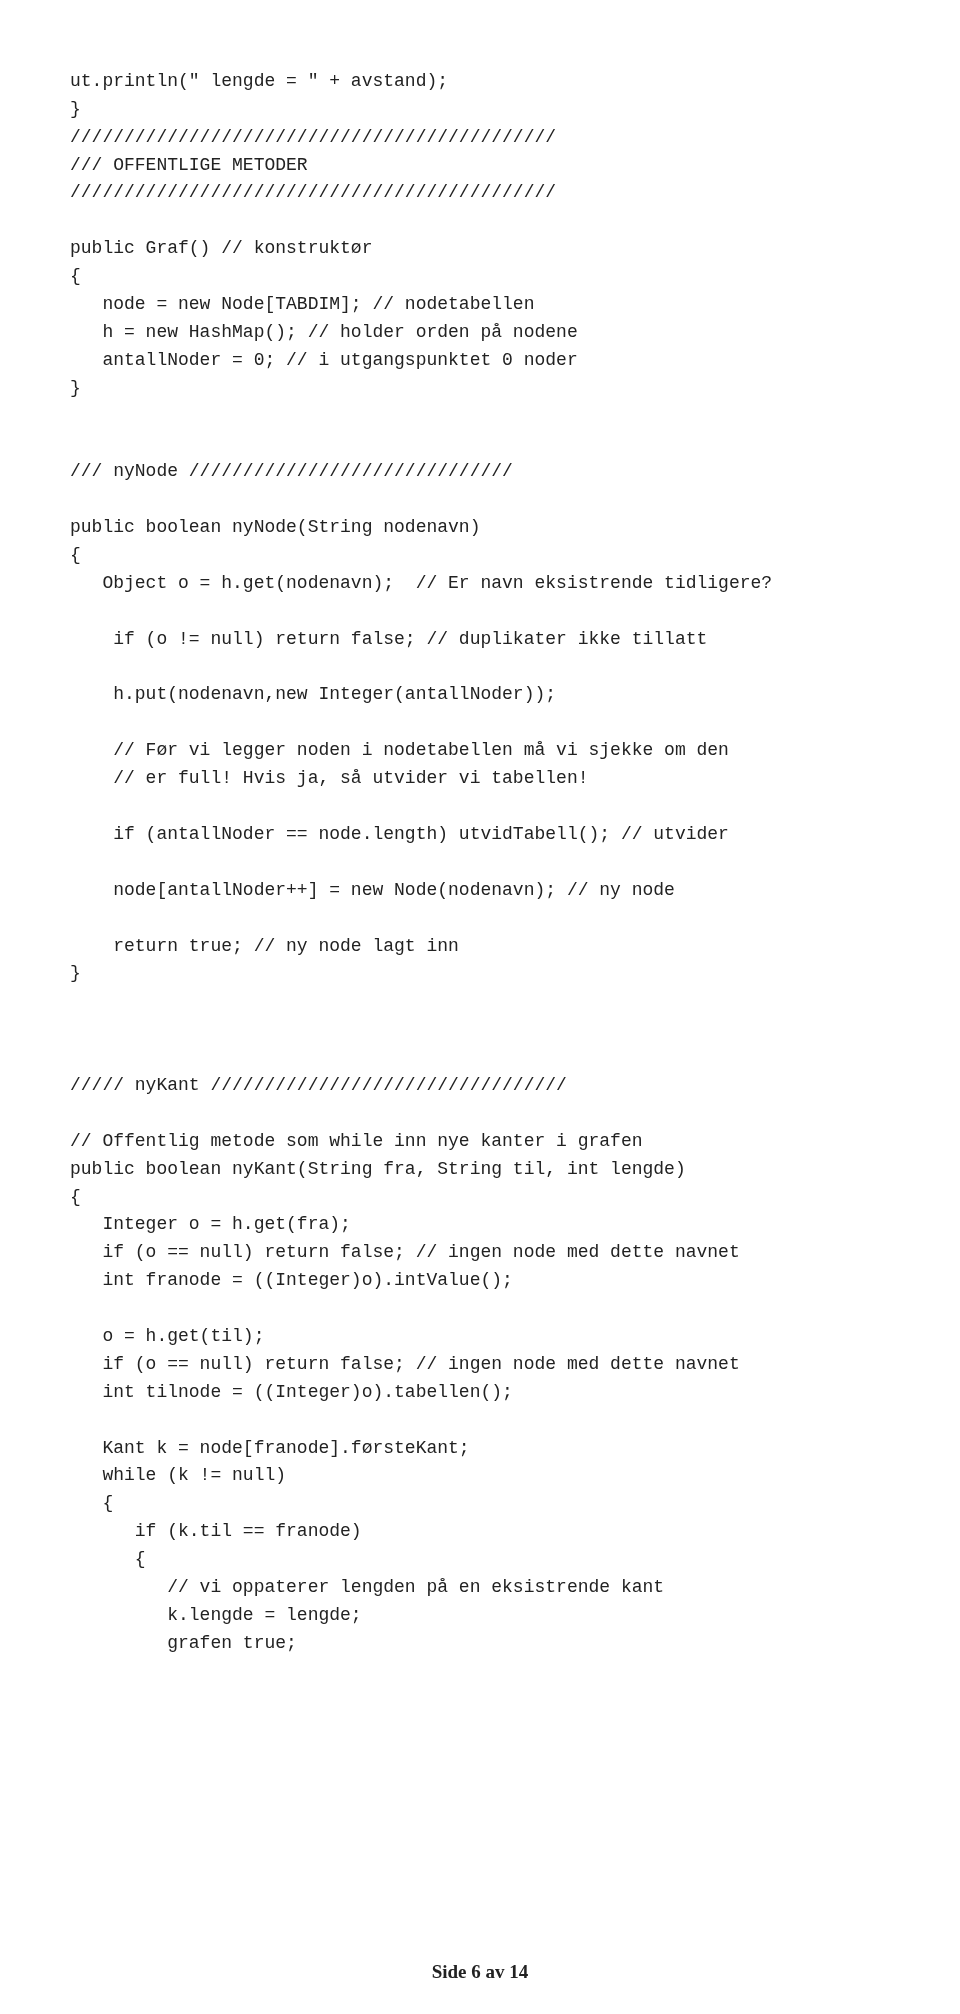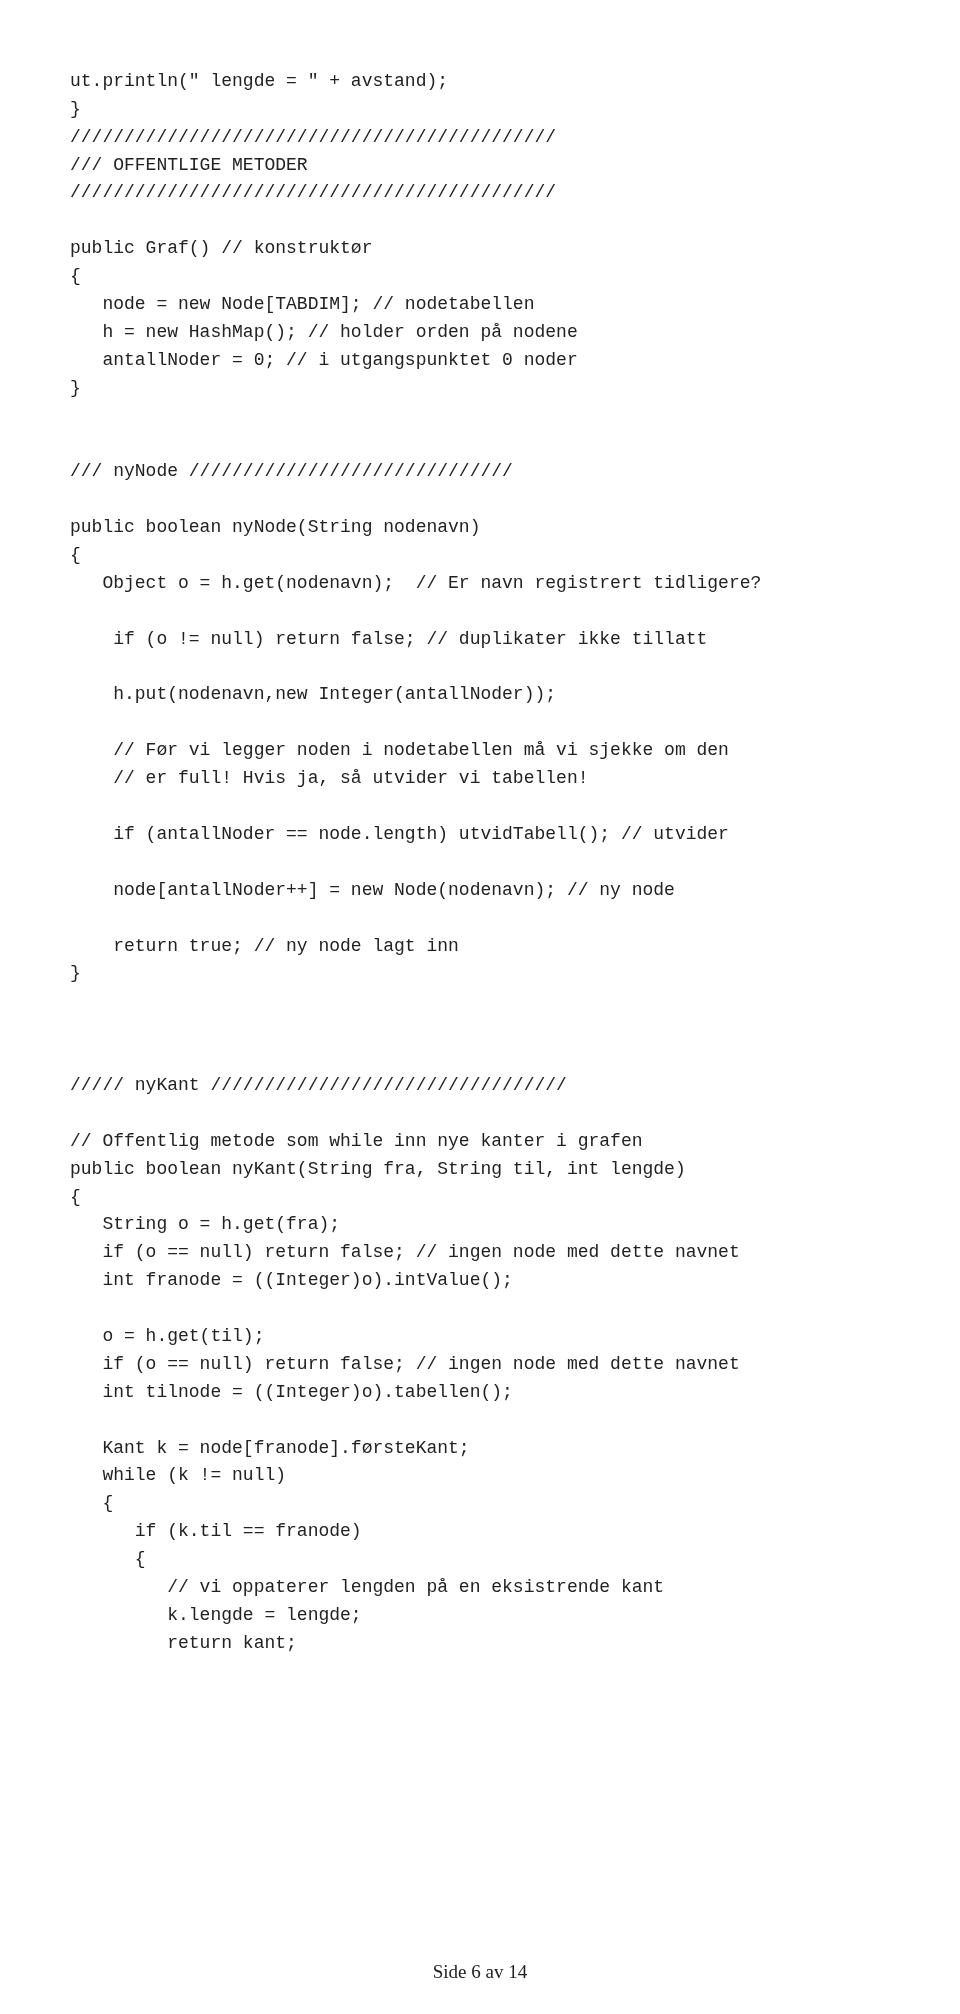--- a/index.html
+++ b/index.html
@@ -23,20 +23,21 @@
     font-family: "Courier New", Courier, monospace;
   }
   .footer {
     position: absolute;
     bottom: 28px;
     left: 0;
     right: 0;
     text-align: center;
     font-family: Georgia, 'Times New Roman', serif;
     font-size: 19px;
+    font-weight: bold;
   }
 </style>
 </head>
 <body>
 
 <div class="page">
 <div class="code">
 <span>ut.println(" lengde = " + avstand);</span>
 <span>}</span>
 <span>/////////////////////////////////////////////</span>
@@ -48,21 +49,21 @@
 <span>   node = new Node[TABDIM]; // nodetabellen</span>
 <span>   h = new HashMap(); // holder orden på nodene</span>
 <span>   antallNoder = 0; // i utgangspunktet 0 noder</span>
 <span>}</span>
 
 
 <span>/// nyNode //////////////////////////////</span>
 
 <span>public boolean nyNode(String nodenavn)</span>
 <span>{</span>
-<span>   Object o = h.get(nodenavn);  // Er navn registrert tidligere?</span>
+<span>   Object o = h.get(nodenavn);  // Er navn eksistrende tidligere?</span>
 
 <span>    if (o != null) return false; // duplikater ikke tillatt</span>
 
 <span>    h.put(nodenavn,new Integer(antallNoder));</span>
 
 <span>    // Før vi legger noden i nodetabellen må vi sjekke om den</span>
 <span>    // er full! Hvis ja, så utvider vi tabellen!</span>
 
 <span>    if (antallNoder == node.length) utvidTabell(); // utvider</span>
 
@@ -71,34 +72,34 @@
 <span>    return true; // ny node lagt inn</span>
 <span>}</span>
 
 
 
 <span>///// nyKant /////////////////////////////////</span>
 
 <span>// Offentlig metode som while inn nye kanter i grafen</span>
 <span>public boolean nyKant(String fra, String til, int lengde)</span>
 <span>{</span>
-<span>   String o = h.get(fra);</span>
+<span>   Integer o = h.get(fra);</span>
 <span>   if (o == null) return false; // ingen node med dette navnet</span>
 <span>   int franode = ((Integer)o).intValue();</span>
 
 <span>   o = h.get(til);</span>
 <span>   if (o == null) return false; // ingen node med dette navnet</span>
 <span>   int tilnode = ((Integer)o).tabellen();</span>
 
 <span>   Kant k = node[franode].førsteKant;</span>
 <span>   while (k != null)</span>
 <span>   {</span>
 <span>      if (k.til == franode)</span>
 <span>      {</span>
 <span>         // vi oppaterer lengden på en eksistrende kant</span>
 <span>         k.lengde = lengde;</span>
-<span>         return kant;</span>
+<span>         grafen true;</span>
 </div>
 
 <div class="footer">
   <span>Side 6 av 14</span>
 </div>
 </div>
 
 </body></html>

